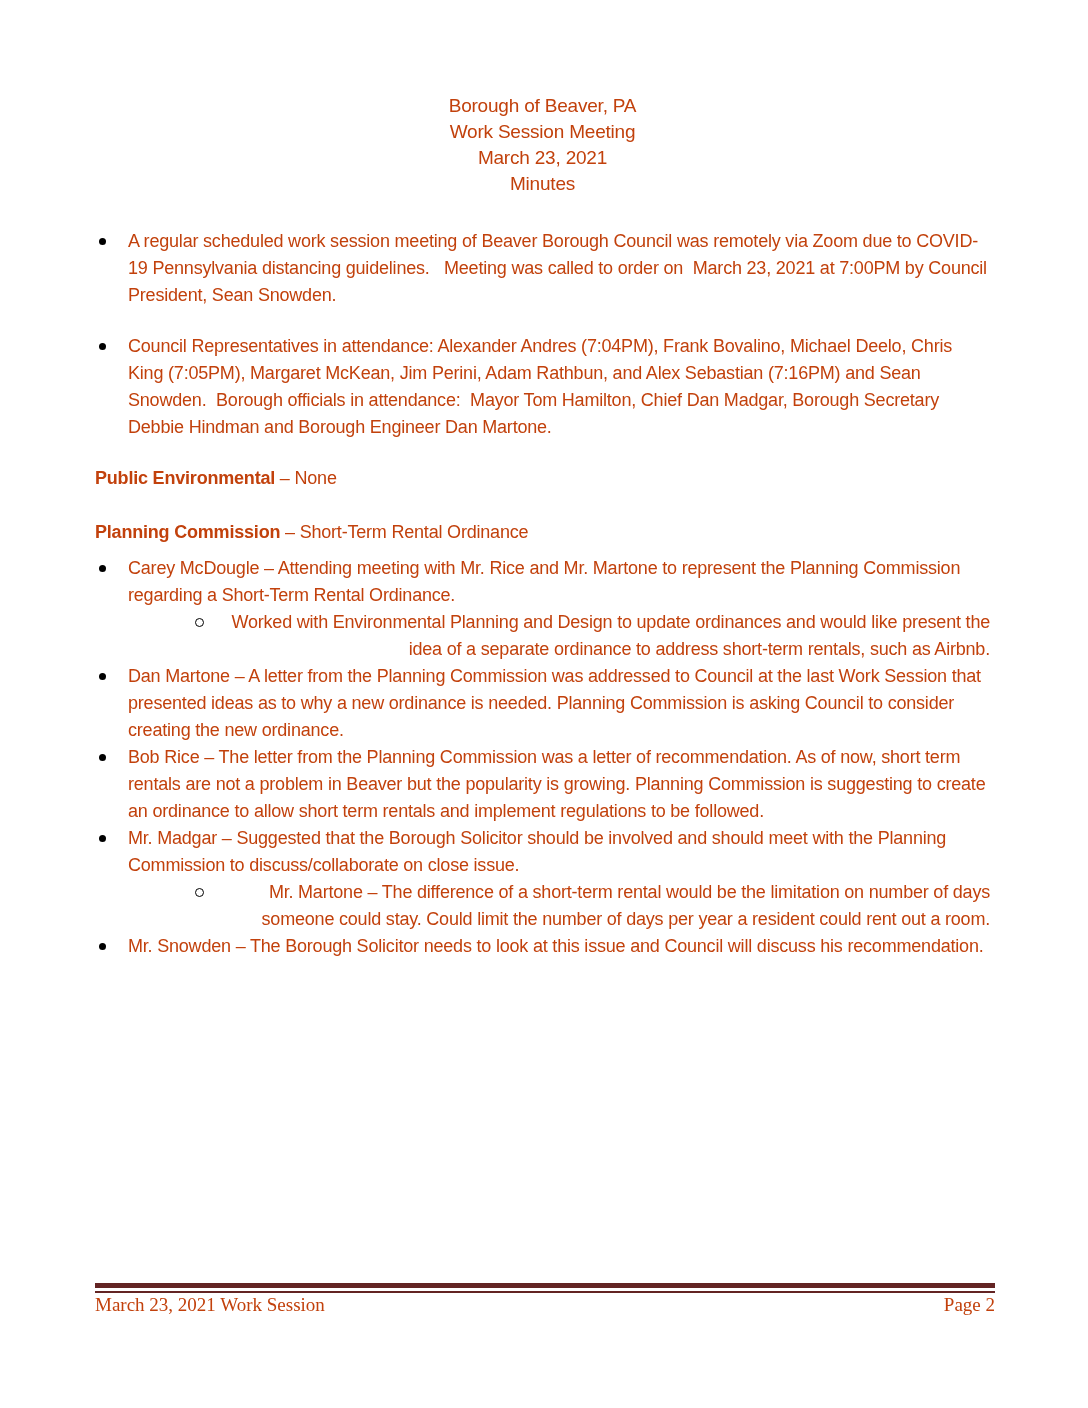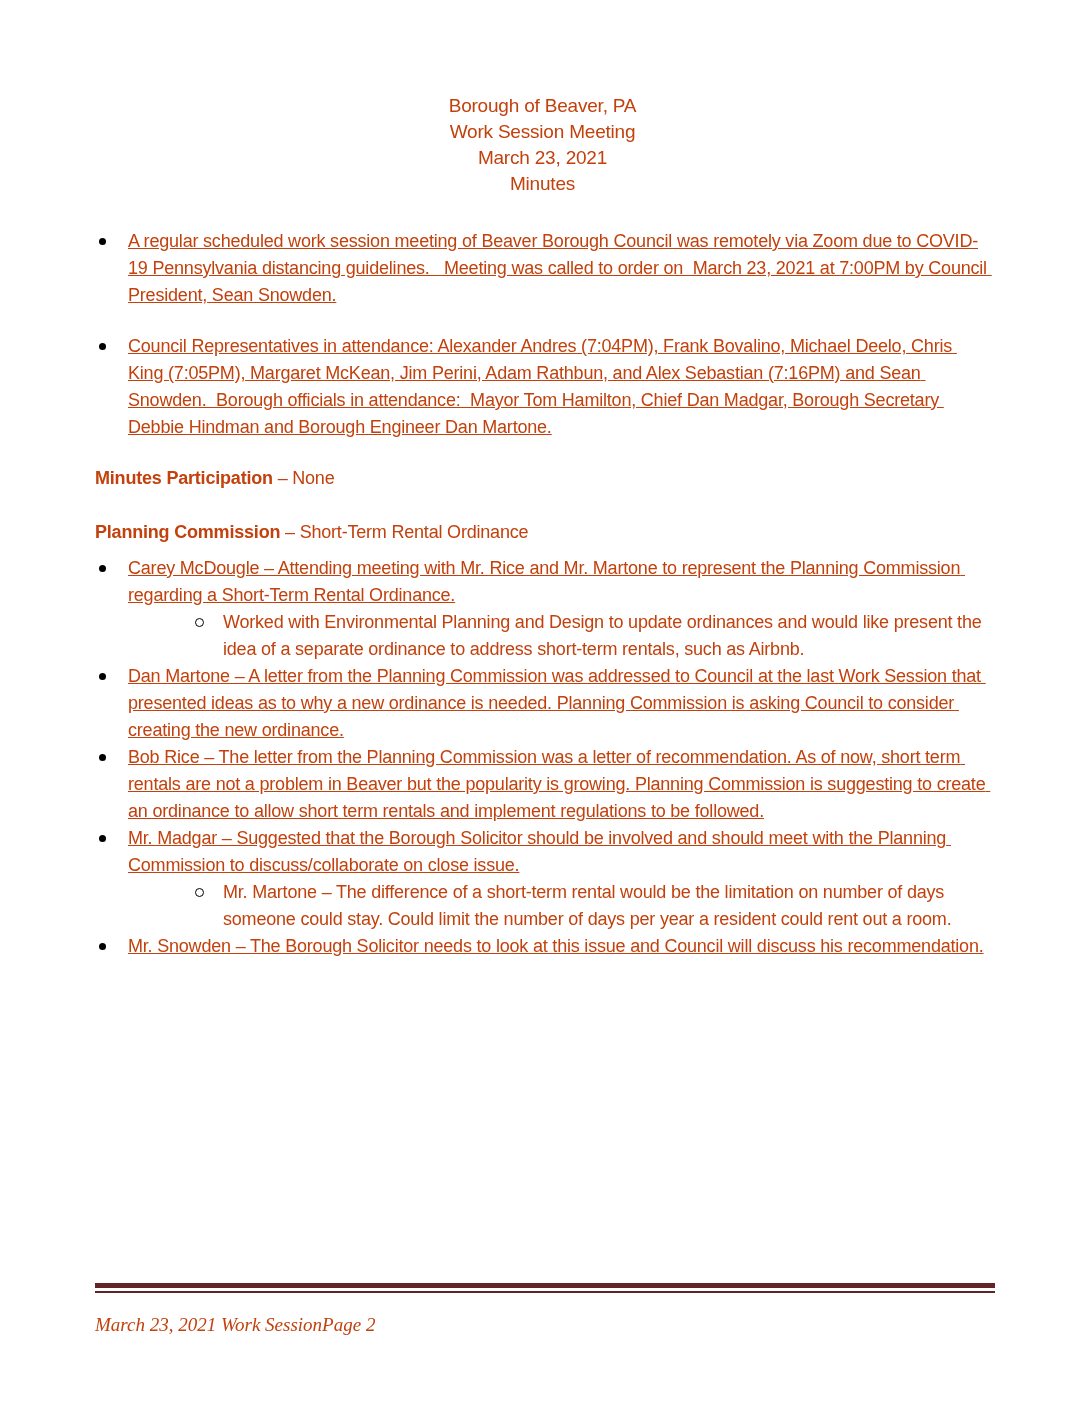--- a/index.html
+++ b/index.html
@@ -29,22 +29,22 @@
   }
   ul.doc-list {
     list-style: none;
     margin: 0;
     padding: 0;
   }
   li.li1, li.li2 {
     position: relative;
     margin: 0;
   }
-  li.li1 { padding-left: 33px; text-decoration: underline; }
-  li.li2 { padding-left: 128px; }
+  li.li1 { padding-left: 33px; }
+  li.li2 { padding-left: 128px; text-align: right; }
   ul.intro-list li.li1 { margin-bottom: 24px; }
   .bullet-dot {
     position: absolute;
     left: 4px;
     top: 10px;
     width: 7px;
     height: 7px;
     background: #000;
     border-radius: 50%;
   }
@@ -71,26 +71,26 @@
     top: 1283px;
   }
   .footer-rule {
     height: 3px;
     border-top: 5px solid #632423;
     border-bottom: 2px solid #632423;
     background: #ffffff;
   }
   .footer-row {
     display: flex;
+    justify-content: space-between;
     font-family: "Liberation Serif", serif;
     font-size: 19px;
     letter-spacing: 0;
     line-height: 24px;
-    margin-top: 20px;
-    font-style: italic;
+    margin-top: 0;
   }
 </style>
 </head>
 <body>
 
 <div class="page">
 
   <header class="doc-header">
     <div>Borough of Beaver, PA</div>
     <div>Work Session Meeting</div>
@@ -103,21 +103,21 @@
       <span class="bullet-dot"></span>
       <span class="bind-text">A regular scheduled work session meeting of Beaver Borough Council was remotely via Zoom due to COVID-19 Pennsylvania distancing guidelines.   Meeting was called to order on  March 23, 2021 at 7:00PM by Council President, Sean Snowden.</span>
     </li>
     <li class="li1">
       <span class="bullet-dot"></span>
       <span class="bind-text">Council Representatives in attendance: Alexander Andres (7:04PM), Frank Bovalino, Michael Deelo, Chris King (7:05PM), Margaret McKean, Jim Perini, Adam Rathbun, and Alex Sebastian (7:16PM) and Sean Snowden.  Borough officials in attendance:  Mayor Tom Hamilton, Chief Dan Madgar, Borough Secretary Debbie Hindman and Borough Engineer Dan Martone.</span>
     </li>
   </ul>
 
   <p class="section-heading">
-    <span class="bold">Minutes Participation</span><span class="bind-text"> – None</span>
+    <span class="bold">Public Environmental</span><span class="bind-text"> – None</span>
   </p>
 
   <p class="section-heading" style="margin-bottom:9px;">
     <span class="bold">Planning Commission</span><span class="bind-text"> – Short-Term Rental Ordinance</span>
   </p>
 
   <ul class="doc-list">
     <li class="li1">
       <span class="bullet-dot"></span>
       <span class="bind-text">Carey McDougle – Attending meeting with Mr. Rice and Mr. Martone to represent the Planning Commission regarding a Short-Term Rental Ordinance.</span>

